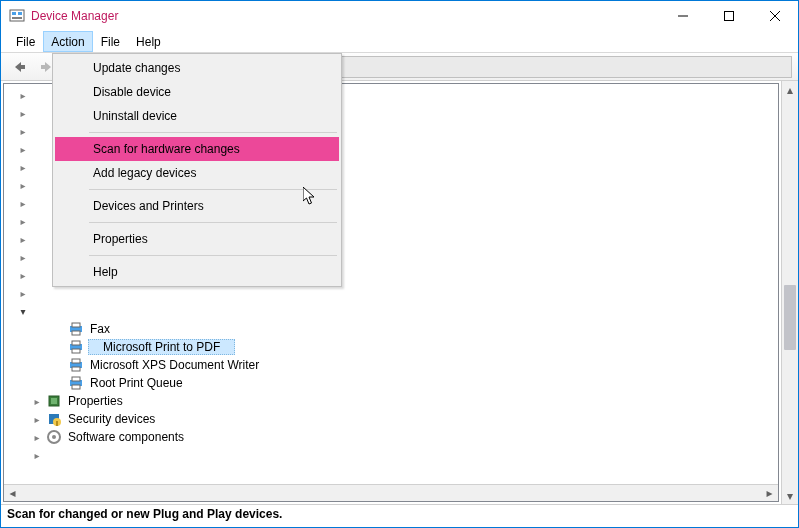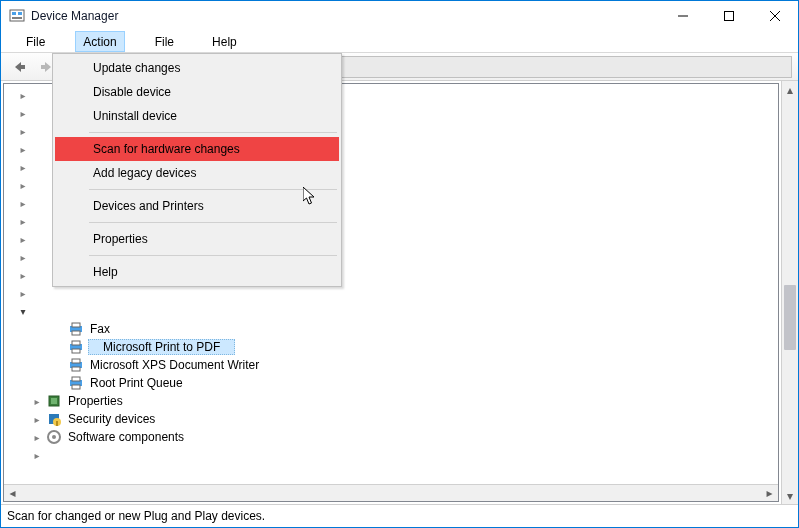--- a/index.html
+++ b/index.html
@@ -1,24 +1,24 @@
 <!DOCTYPE html>
 <html><head>
 <meta charset="utf-8">
 <style>
 * { margin: 0; padding: 0; box-sizing: border-box; font-family: "Segoe UI", Tahoma, sans-serif; font-size: 12px; }
 body { background: #fff; }
 .window { width: 799px; height: 528px; border: 1px solid #0078d7; background: #fff; display: flex; flex-direction: column; position: relative; }
 .titlebar { height: 30px; display: flex; align-items: center; padding: 0 0 0 8px; background: #fff; }
 .title-icon { width: 16px; height: 16px; margin-right: 6px; display: inline-flex; align-items: center; justify-content: center; }
-.title-text { font-size: 12px; color: #0f172a; flex: 0 0 auto; }
+.title-text { font-size: 12px; color: #be185d; flex: 0 0 auto; }
 .title-spacer { flex: 1; }
 .win-btn { width: 46px; height: 30px; display: flex; align-items: center; justify-content: center; color: #000; }
 
-.menubar { height: 22px; display: flex; align-items: stretch; padding: 0 17px; border-bottom: 1px solid #d9d9d9; gap: 22px; }
+.menubar { height: 22px; display: flex; align-items: stretch; padding: 0 7px; border-bottom: 1px solid #d9d9d9; }
 .menu-item { padding: 2px 8px; display: flex; align-items: center; color: #000; cursor: default; }
 .menu-item.open { background: #cce8ff; border: 1px solid #99d1ff; padding: 1px 7px; }
 
 .toolbar { height: 28px; background: linear-gradient(#fdfdfd,#f1f1f1); border-bottom: 1px solid #d0d0d0; display: flex; align-items: center; padding: 0 6px; }
 .tb-btn { width: 24px; height: 22px; display: flex; align-items: center; justify-content: center; margin-right: 4px; }
 .tb-sep { width: 1px; height: 18px; background: #c0c0c0; margin: 0 4px; }
 .tb-rest { flex: 1; background: #eaeaea; height: 22px; border: 1px solid #c0c0c0; margin-left: 2px; }
 
 .content { flex: 1; display: flex; border-bottom: 1px solid #d0d0d0; position: relative; overflow: hidden; }
 .tree-panel { flex: 1; border: 1px solid #828790; margin: 2px; background: #fff; overflow: hidden; position: relative; display:flex; flex-direction:column; }
@@ -34,25 +34,25 @@
 .tree-row.child .node-icon svg { width:16px; height:16px; }
 
 .vscroll { width: 17px; background: #f0f0f0; border-left: 1px solid #d0d0d0; position: relative; display: flex; flex-direction: column; }
 .vscroll .arrow { height: 17px; display:flex; align-items:center; justify-content:center; color:#606060; }
 .vscroll .track { flex:1; position:relative; }
 .vscroll .thumb { position:absolute; left:2px; right:2px; top:48%; height:65px; background:#c2c3c9; border-radius:1px; }
 .hscroll-track { height:17px; background:#f0f0f0; border-top:1px solid #d0d0d0; display:flex; }
 .hscroll-track .harrow { width:17px; display:flex; align-items:center; justify-content:center; color:#606060; }
 .hscroll-track .htrack { flex:1; }
 
-.statusbar { height: 22px; padding: 2px 6px; display: flex; align-items: center; color: #000; font-size: 12px; }
+.statusbar { height: 22px; padding: 2px 6px; display: flex; color: #000; font-size: 12px; font-weight: bold; }
 
 .dropdown { position: absolute; left: 51px; top: 52px; width: 290px; background: #f0f0f0; border: 1px solid #c0c0c0; box-shadow: 2px 2px 2px rgba(0,0,0,.15); z-index: 50; padding: 2px; }
 .dd-item { padding: 5px 10px 5px 38px; color:#000; cursor: default; }
-.dd-item.hl { background: #ef4444; }
+.dd-item.hl { background: #ec4899; }
 .dd-sep { height: 1px; background: #d0d0d0; margin: 4px 2px 4px 34px; }
 
 .cursor { position:absolute; left: 302px; top: 186px; z-index: 60; pointer-events:none; }
 </style>
 </head>
 <body>
 
 <div class="window">
 
   <div class="titlebar">

